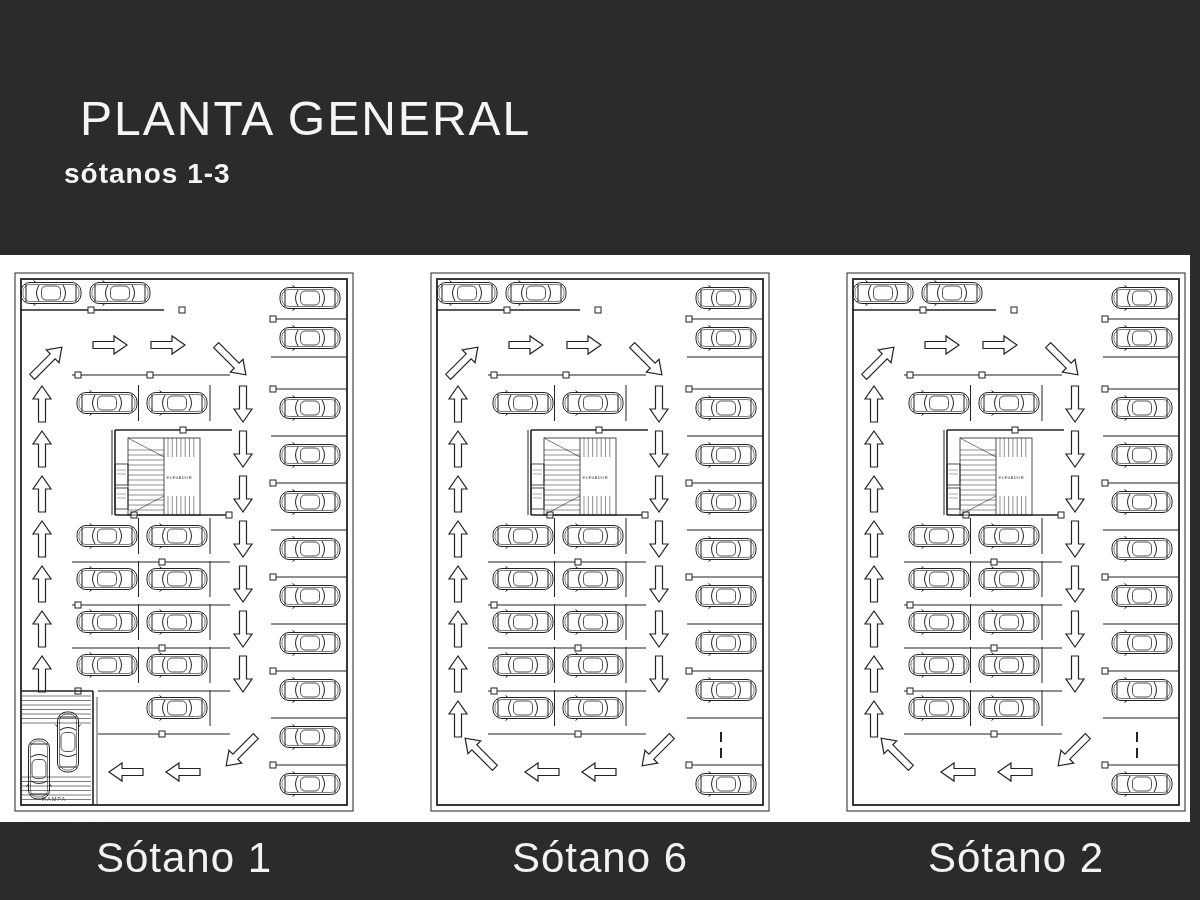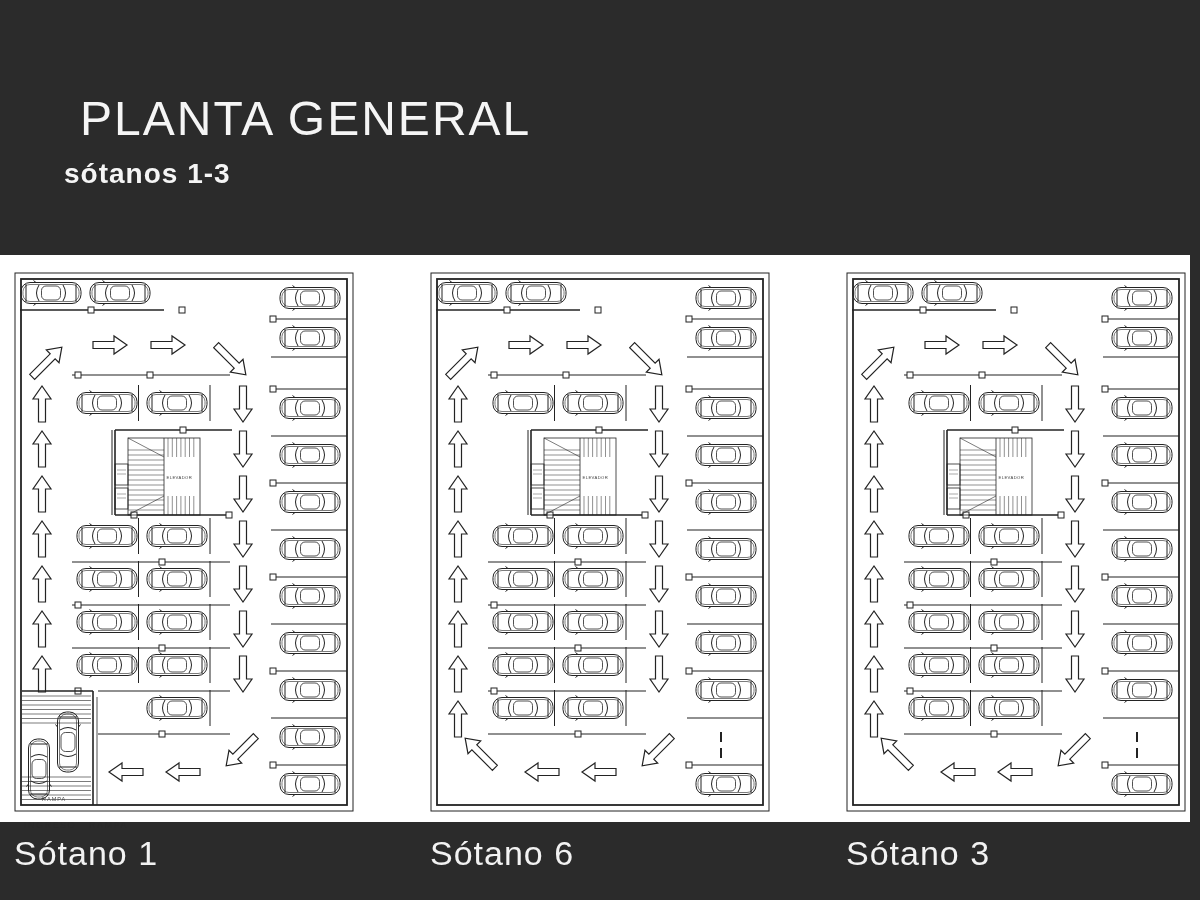--- a/index.html
+++ b/index.html
@@ -7,21 +7,21 @@
   .slide{position:relative;width:1200px;height:900px;background:var(--bg,#2b2b2b);}
   .titleblock{position:absolute;left:64px;top:78px;color:#f5f5f5;}
   .titleblock h1{margin:16px;font-size:48px;font-weight:300;letter-spacing:2px;line-height:1.05;}
   .titleblock h2{margin:6px 0 0 0;font-size:28px;font-weight:700;letter-spacing:1px;line-height:1.0;}
   .panel{position:absolute;left:0;top:255px;width:1190px;height:567px;background:var(--panel,#ffffff);}
   .plan{position:absolute;top:17px;width:340px;height:552px;}
   .plan svg{display:block;}
   .plan.p0{left:14px;} .plan.p1{left:430px;} .plan.p2{left:846px;}
   .entrance-label{position:absolute;left:10px;top:540px;font-size:9px;letter-spacing:1.5px;word-spacing:9px;color:#2a2a2a;white-space:nowrap;margin-top:8px;}
   .floor-labels{position:absolute;left:0;top:834px;width:1200px;height:60px;color:#f2f2f2;}
-  .floor-label{position:absolute;width:340px;text-align:left;font-size:34px;font-weight:300;letter-spacing:1px;}
+  .floor-label{position:absolute;width:340px;text-align:center;font-size:42px;font-weight:300;letter-spacing:1px;}
   .floor-label.l0{left:14px;} .floor-label.l1{left:430px;} .floor-label.l2{left:846px;}
 </style>
 </head>
 <body>
 
 <div class="slide">
 
   <header class="titleblock">
     <h1>PLANTA GENERAL</h1>
     <h2>sótanos 1-3</h2>
@@ -547,16 +547,16 @@
             <path d="M -17 -3.5 L 4 -3.5 L 4 -9 L 17 0 L 4 9 L 4 3.5 L -17 3.5 Z" transform="translate(169,500) rotate(180)" fill="#fff" stroke="#232323" stroke-width="1.2"></path>
             <path d="M -21 -3.5 L 8 -3.5 L 8 -9 L 21 0 L 8 9 L 8 3.5 L -21 3.5 Z" transform="translate(50,481) rotate(-135)" fill="#fff" stroke="#232323" stroke-width="1.2"></path>
           </g>
         </svg>
       </div>
   </div>
 
   <div class="floor-labels">
     <div class="floor-label l0">Sótano 1</div>
     <div class="floor-label l1">Sótano 6</div>
-    <div class="floor-label l2">Sótano 3</div>
+    <div class="floor-label l2">Sótano 2</div>
   </div>
 
 </div>
 
 </body></html>

